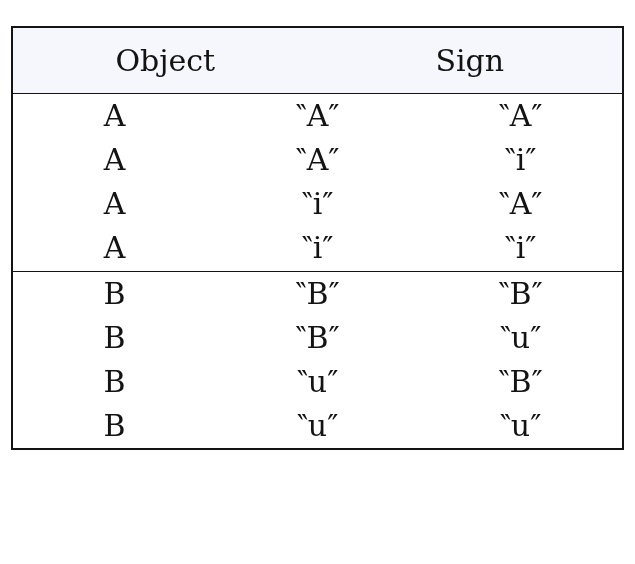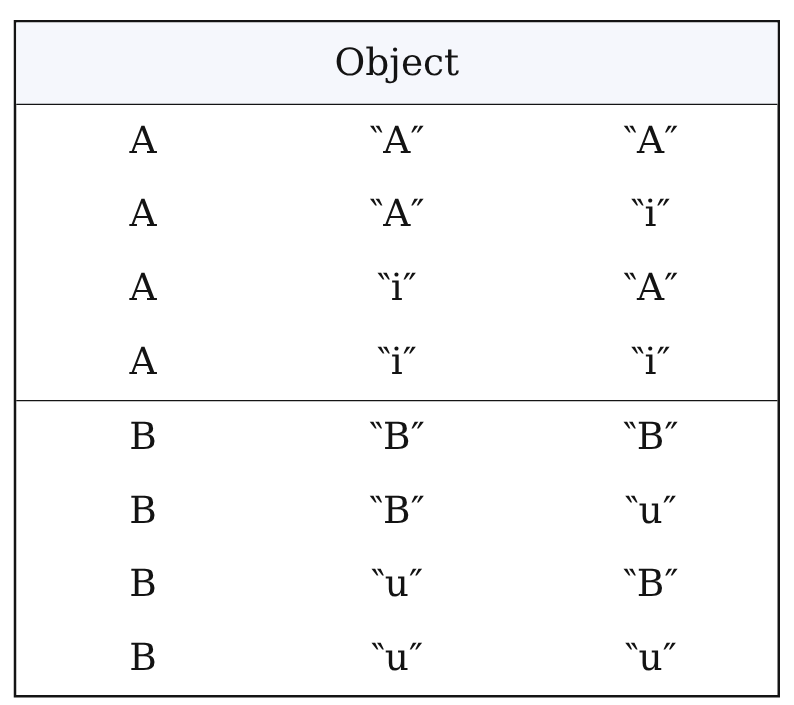--- a/index.html
+++ b/index.html
@@ -12,22 +12,22 @@
   html, body {
     width: 635px; height: 564px;
     background: var(--page-bg);
     font-family: "DejaVu Serif", "Liberation Serif", serif;
     color: var(--text);
     overflow: hidden;
   }
   .canvas { position: relative; width: 635px; height: 564px; }
   .sem-table {
     position: absolute;
-    left: 11px; top: 16px;
-    width: 613px; height: 542px;
+    left: 11px; top: 26px;
+    width: 613px; height: 424px;
     border: 2px solid var(--border);
     display: flex;
     flex-direction: column;
     background: var(--page-bg);
   }
   .header-row {
     flex: 0 0 66px;
     display: flex;
     background: var(--header-bg);
     border-bottom: 1.5px solid var(--border);
@@ -47,20 +47,21 @@
   }
   .header-row .cell { font-size: 30px; }
 </style>
 </head>
 <body>
 
 <div class="canvas">
   <div class="sem-table">
     <div class="header-row">
       <div class="cell">Object</div>
+      <div class="cell">Sign</div>
     </div>
     <div class="body">
         <div class="row-group">
           <div class="row">
             <div class="cell">A</div>
             <div class="cell">‶A″</div>
             <div class="cell">‶A″</div>
           </div>
           <div class="row">
             <div class="cell">A</div>

